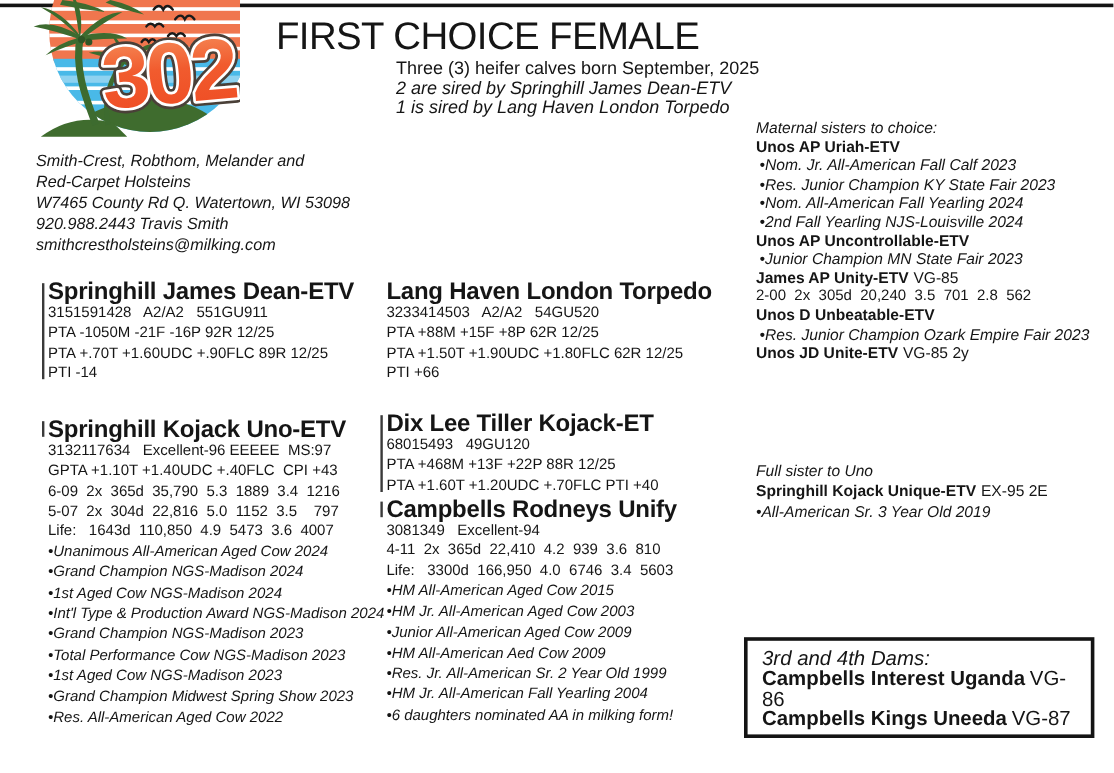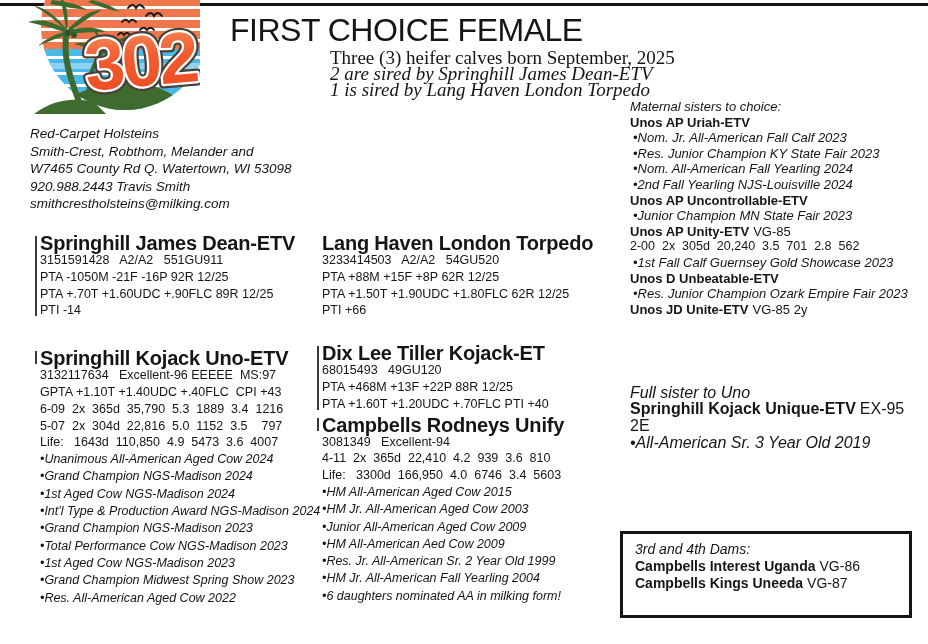--- a/index.html
+++ b/index.html
@@ -4,21 +4,21 @@
 <style>
   html,body{margin:0;padding:0;}
   body{
     width:928px;height:644px;background:#ffffff;color:#151515;
     font-family:"Liberation Sans", sans-serif;position:relative;overflow:hidden;
   }
   .toprule{position:absolute;left:0;top:3px;width:928px;height:3px;background:#141414;}
   .logo{position:absolute;left:22px;top:0;width:178px;height:118px;}
   .page-title{position:absolute;left:230px;top:12px;width:400px;text-align:left;
     font-size:32px;font-weight:normal;letter-spacing:-0.5px;}
-  .subs{position:absolute;left:330px;top:50px;font-size:19px;line-height:16px;font-family:Liberation Serif, serif;}
+  .subs{position:absolute;left:330px;top:50px;font-size:15px;line-height:16px;}
   .subs .it{font-style:italic;}
   .consignor{position:absolute;left:30px;top:125px;font-style:italic;font-size:13.5px;line-height:17.6px;}
 
   .col{position:absolute;font-size:12.5px;}
   .col-left{left:40px;top:234px;width:282px;}
   .col-mid{left:322px;top:234px;width:292px;}
   .col-right{left:630px;top:99px;width:290px;font-size:13px;line-height:15.6px;}
 
   .ped-block{position:relative;}
   .ped-title{font-size:20px;font-weight:bold;line-height:18px;letter-spacing:-0.2px;}
@@ -32,23 +32,23 @@
   .line .sfx{margin-left:4px;font-weight:normal;}
   .col-right .line{line-height:15.6px;}
   .col-right .line.bullet{padding-left:3px;line-height:15.6px;}
   .col-right .line.stats{font-size:12.5px;}
   .intro{font-style:italic;}
 
   .mb-block1{margin-bottom:30px;}
   .mb-mid1{margin-bottom:25px;}
   .mb-dix{margin-bottom:3px;}
 
-  .full-sister{position:absolute;left:630px;top:385px;width:290px;font-size:16px;line-height:15.8px;}
+  .full-sister{position:absolute;left:630px;top:385px;width:290px;font-size:13px;line-height:15.8px;}
   .dams-box{position:absolute;left:620px;top:531px;width:262px;border:3px solid #141414;
-    padding:7px 12px 24px 12px;font-size:14px;line-height:16.8px;}
+    padding:7px 12px 4px 12px;font-size:17px;line-height:16.8px;}
 </style>
 </head>
 <body>
 
 <div class="toprule"></div>
 
 <div class="logo">
   <svg width="178" height="118" viewBox="0 0 178 118">
     <defs>
       <clipPath id="cc">
@@ -120,23 +120,23 @@
 
 <div class="page-title">FIRST CHOICE FEMALE</div>
 <div class="subs">
   <div>Three (3) heifer calves born September, 2025</div>
   <div class="it">2 are sired by Springhill James Dean-ETV</div>
   <div class="it">1 is sired by Lang Haven London Torpedo</div>
 </div>
 
 <div class="consignor">
 
+    <div>Smith-Crest, Robthom, Melander and</div>
+
     <div>Red-Carpet Holsteins</div>
-
-    <div>Smith-Crest, Robthom, Melander and</div>
 
     <div>W7465 County Rd Q. Watertown, WI 53098</div>
 
     <div>920.988.2443 Travis Smith</div>
 
     <div>smithcrestholsteins@milking.com</div>
   </div>
 
 <div class="col col-left">
   <div class="ped-block bracket-full mb-block1">
@@ -250,25 +250,24 @@
       <div class="line bullet"><span class="t">•Res. Junior Champion KY State Fair 2023</span></div>
 
       <div class="line bullet"><span class="t">•Nom. All-American Fall Yearling 2024</span></div>
 
       <div class="line bullet"><span class="t">•2nd Fall Yearling NJS-Louisville 2024</span></div>
 
       <div class="line head"><span class="t">Unos AP Uncontrollable-ETV</span></div>
 
       <div class="line bullet"><span class="t">•Junior Champion MN State Fair 2023</span></div>
 
-      <div class="line head"><span class="t">Unos AP Unity-ETV</span><span class="sfx">VG-85</span></div>
+      <div class="line head"><span class="t">James AP Unity-ETV</span><span class="sfx">VG-85</span></div>
 
       <div class="line stats"><span class="t">2-00  2x  305d  20,240  3.5  701  2.8  562</span></div>
 
-      <div class="line bullet"><span class="t">•1st Fall Calf Guernsey Gold Showcase 2023</span></div>
 
       <div class="line head"><span class="t">Unos D Unbeatable-ETV</span></div>
 
       <div class="line bullet"><span class="t">•Res. Junior Champion Ozark Empire Fair 2023</span></div>
 
       <div class="line head"><span class="t">Unos JD Unite-ETV</span><span class="sfx">VG-85 2y</span></div>
     </div>
 </div>
 
 <div class="full-sister">

